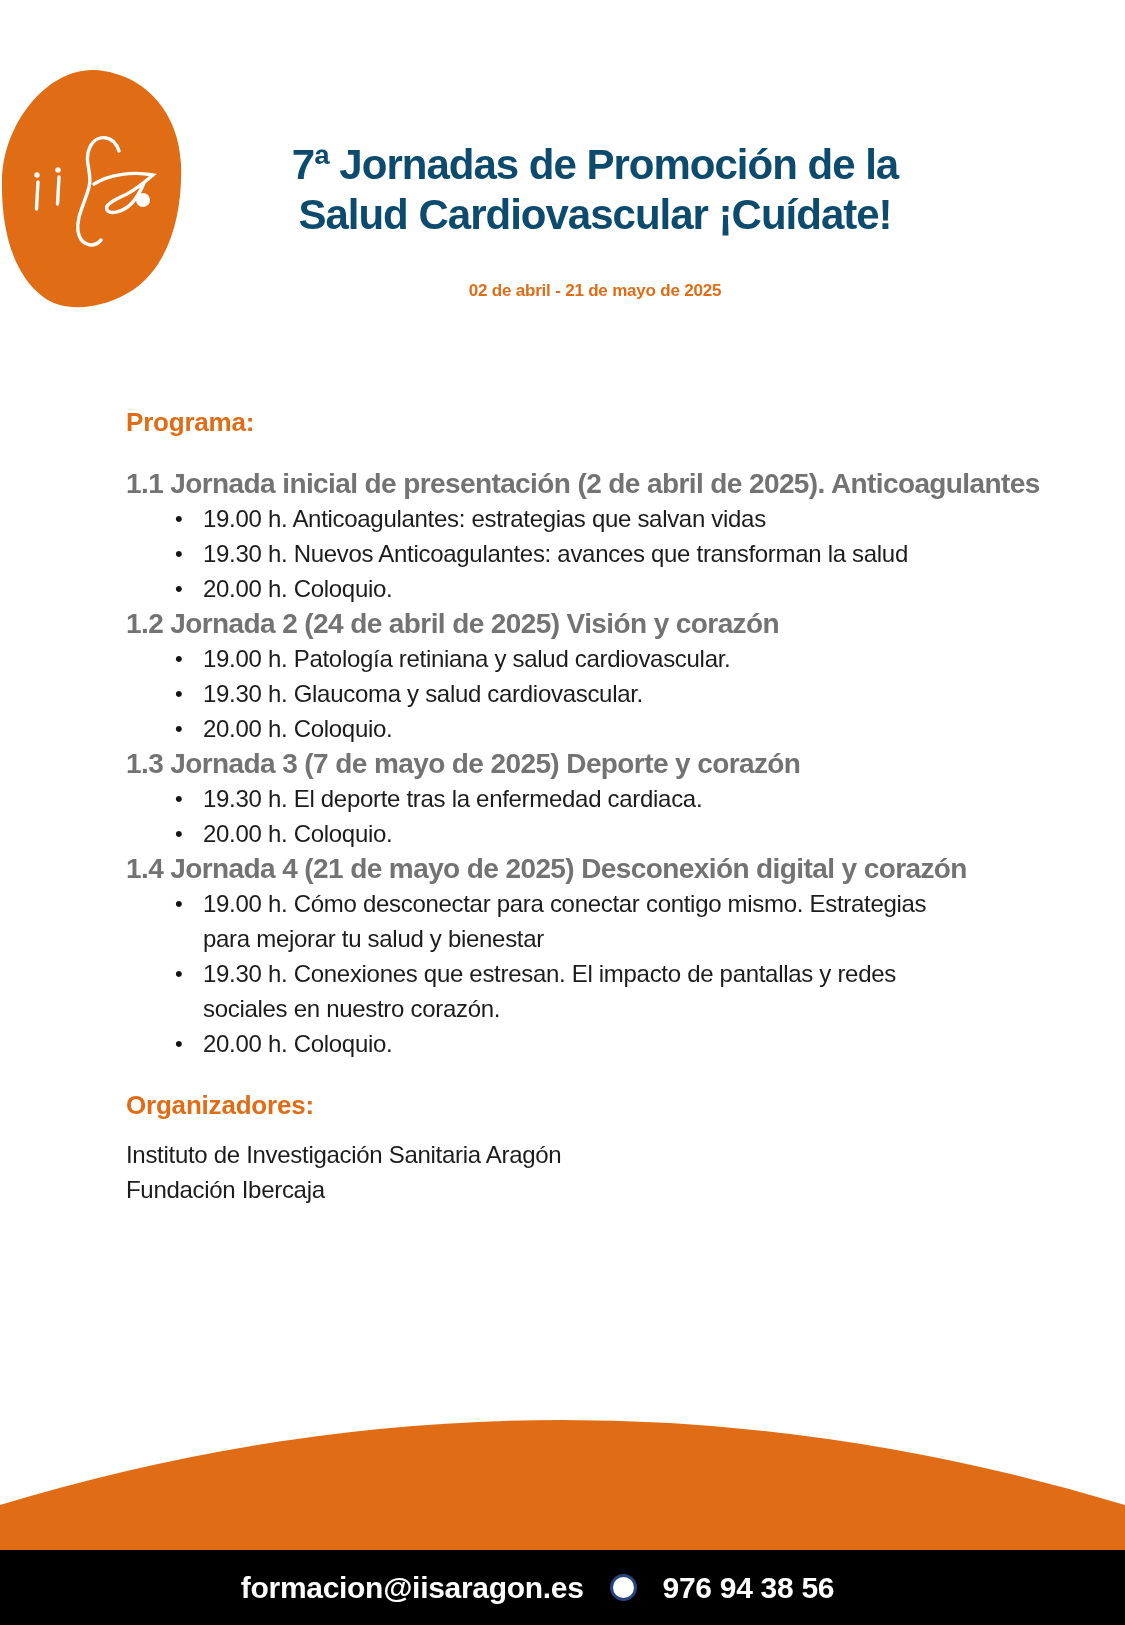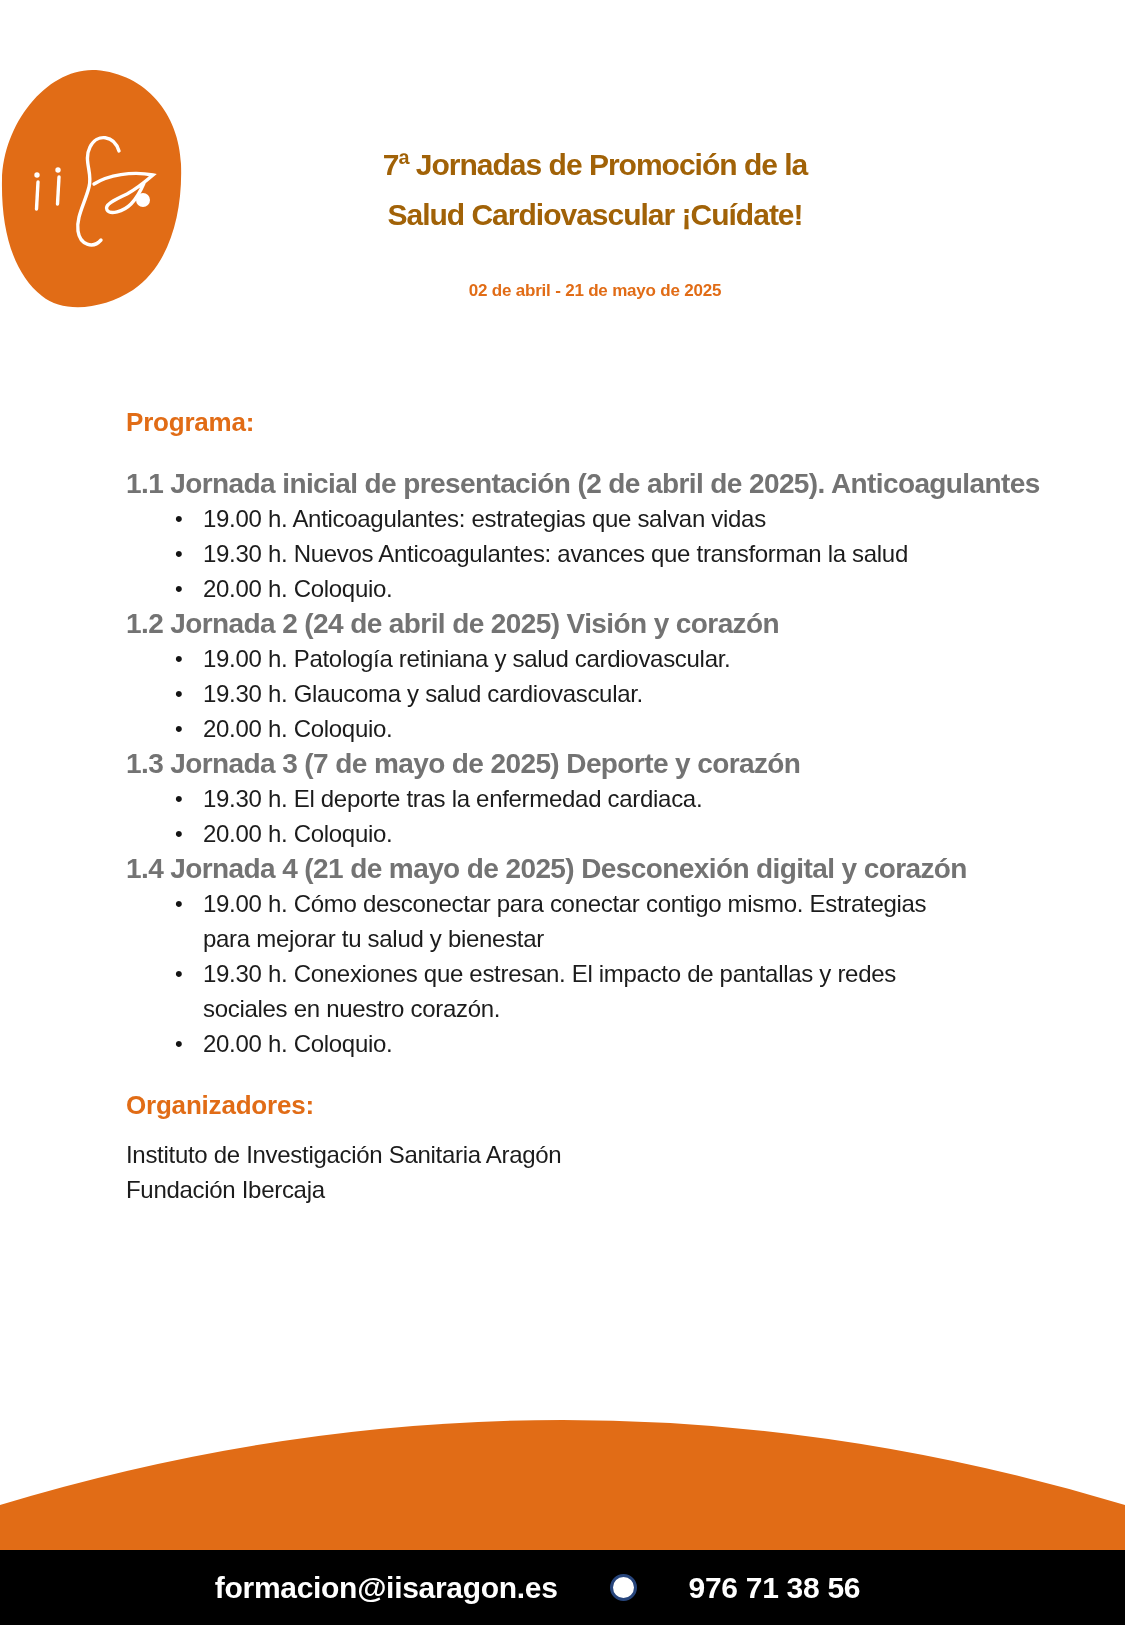--- a/index.html
+++ b/index.html
@@ -15,22 +15,22 @@
     background:#ffffff;
     overflow:hidden;
     font-family:"Liberation Sans","DejaVu Sans",sans-serif;
     color:var(--text);
   }
   
   .logo{position:absolute;left:0;top:68px;width:186px;height:242px;}
   
   .header-text{position:absolute;left:230px;top:140px;width:730px;text-align:center;}
   .title{
-    font-size:30px;font-weight:bold;line-height:50px;
-    letter-spacing:-1px;color:#a16207;
+    font-size:42px;font-weight:bold;line-height:50px;
+    letter-spacing:-1px;color:#0c4a6e;
   }
   .subtitle{
     margin-top:41px;font-size:17px;font-weight:bold;
     letter-spacing:-0.2px;color:var(--accent);
   }
   
   .content{position:absolute;left:126px;top:402px;width:980px;}
   .orange-heading{
     font-size:26px;font-weight:bold;line-height:40px;
     color:var(--accent);letter-spacing:-0.2px;
@@ -51,21 +51,21 @@
     font-size:22px;color:#141414;
   }
   
   .organizers{margin-top:24px;}
   .organizer-line{font-size:24px;line-height:35px;letter-spacing:-0.3px;}
   .organizers .orange-heading{margin-bottom:12px;}
   
   .footer-art{position:absolute;left:0;top:1420px;width:1125px;height:205px;display:block;}
   .footer-content{
     position:absolute;left:0;top:1550px;width:1075px;height:75px;
-    display:flex;align-items:center;justify-content:center;gap:52px;
+    display:flex;align-items:center;justify-content:center;gap:26px;
   }
   .footer-text{color:#ffffff;font-size:30px;font-weight:bold;letter-spacing:-0.3px;}
   .separator-dot{
     width:27px;height:27px;border-radius:50%;
     background:#ffffff;border:3px solid var(--ring);
   }
 </style>
 </head>
 <body>
 
@@ -128,14 +128,14 @@
 </div>
 
 <svg class="footer-art" viewBox="0 0 1125 205" preserveAspectRatio="none" aria-hidden="true">
   <path d="M0,85 Q562.5,-85 1125,85 L1125,205 L0,205 Z" style="fill:var(--accent,#E16C16)"></path>
   <rect x="0" y="130" width="1125" height="75" style="fill:var(--band,#000000)"></rect>
 </svg>
 
 <div class="footer-content">
   <span class="footer-text">formacion@iisaragon.es</span>
   <span class="separator-dot"></span>
-  <span class="footer-text">976 71 38 56</span>
+  <span class="footer-text">976 94 38 56</span>
 </div>
 
 </body></html>

